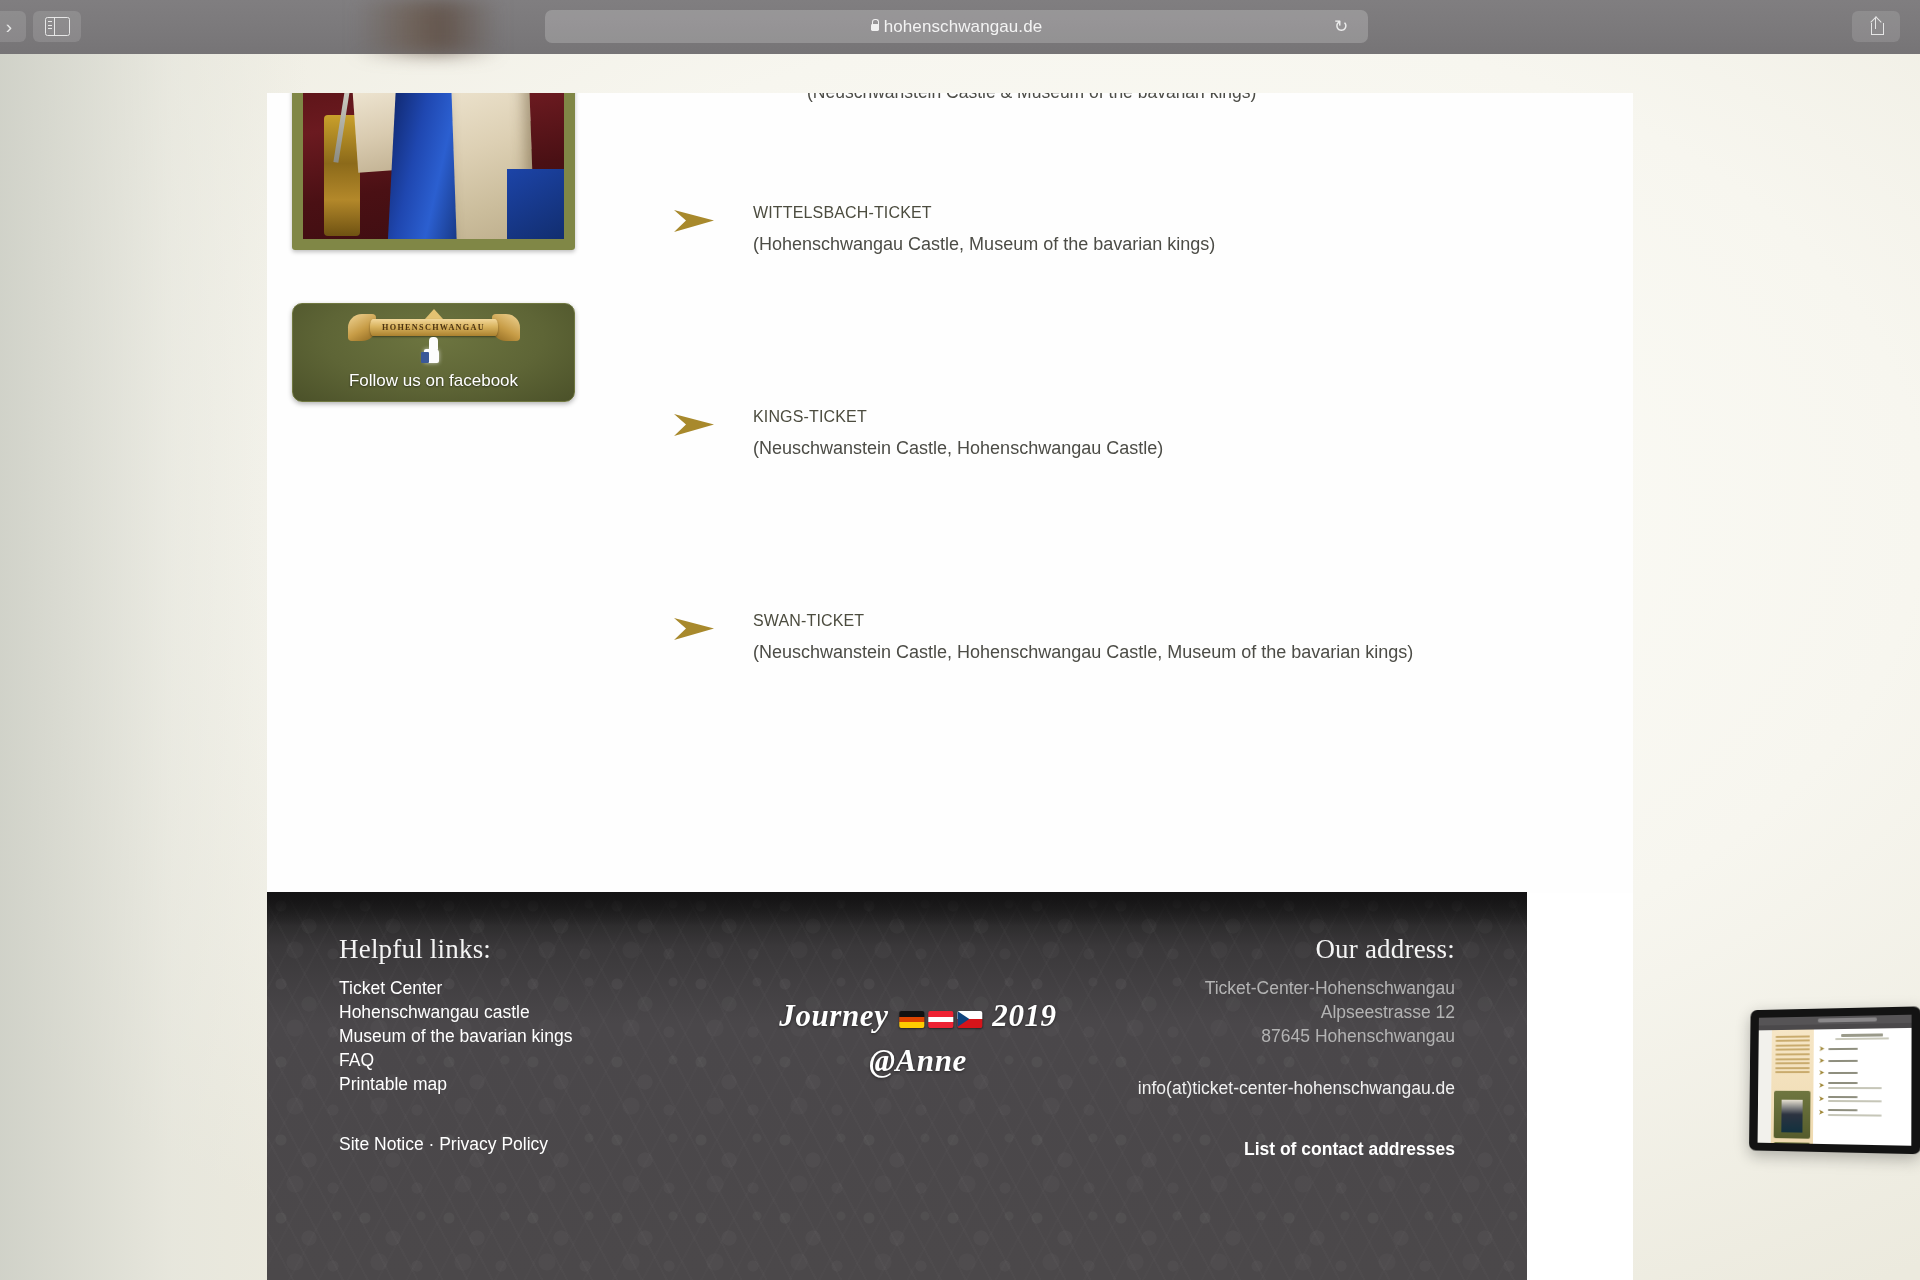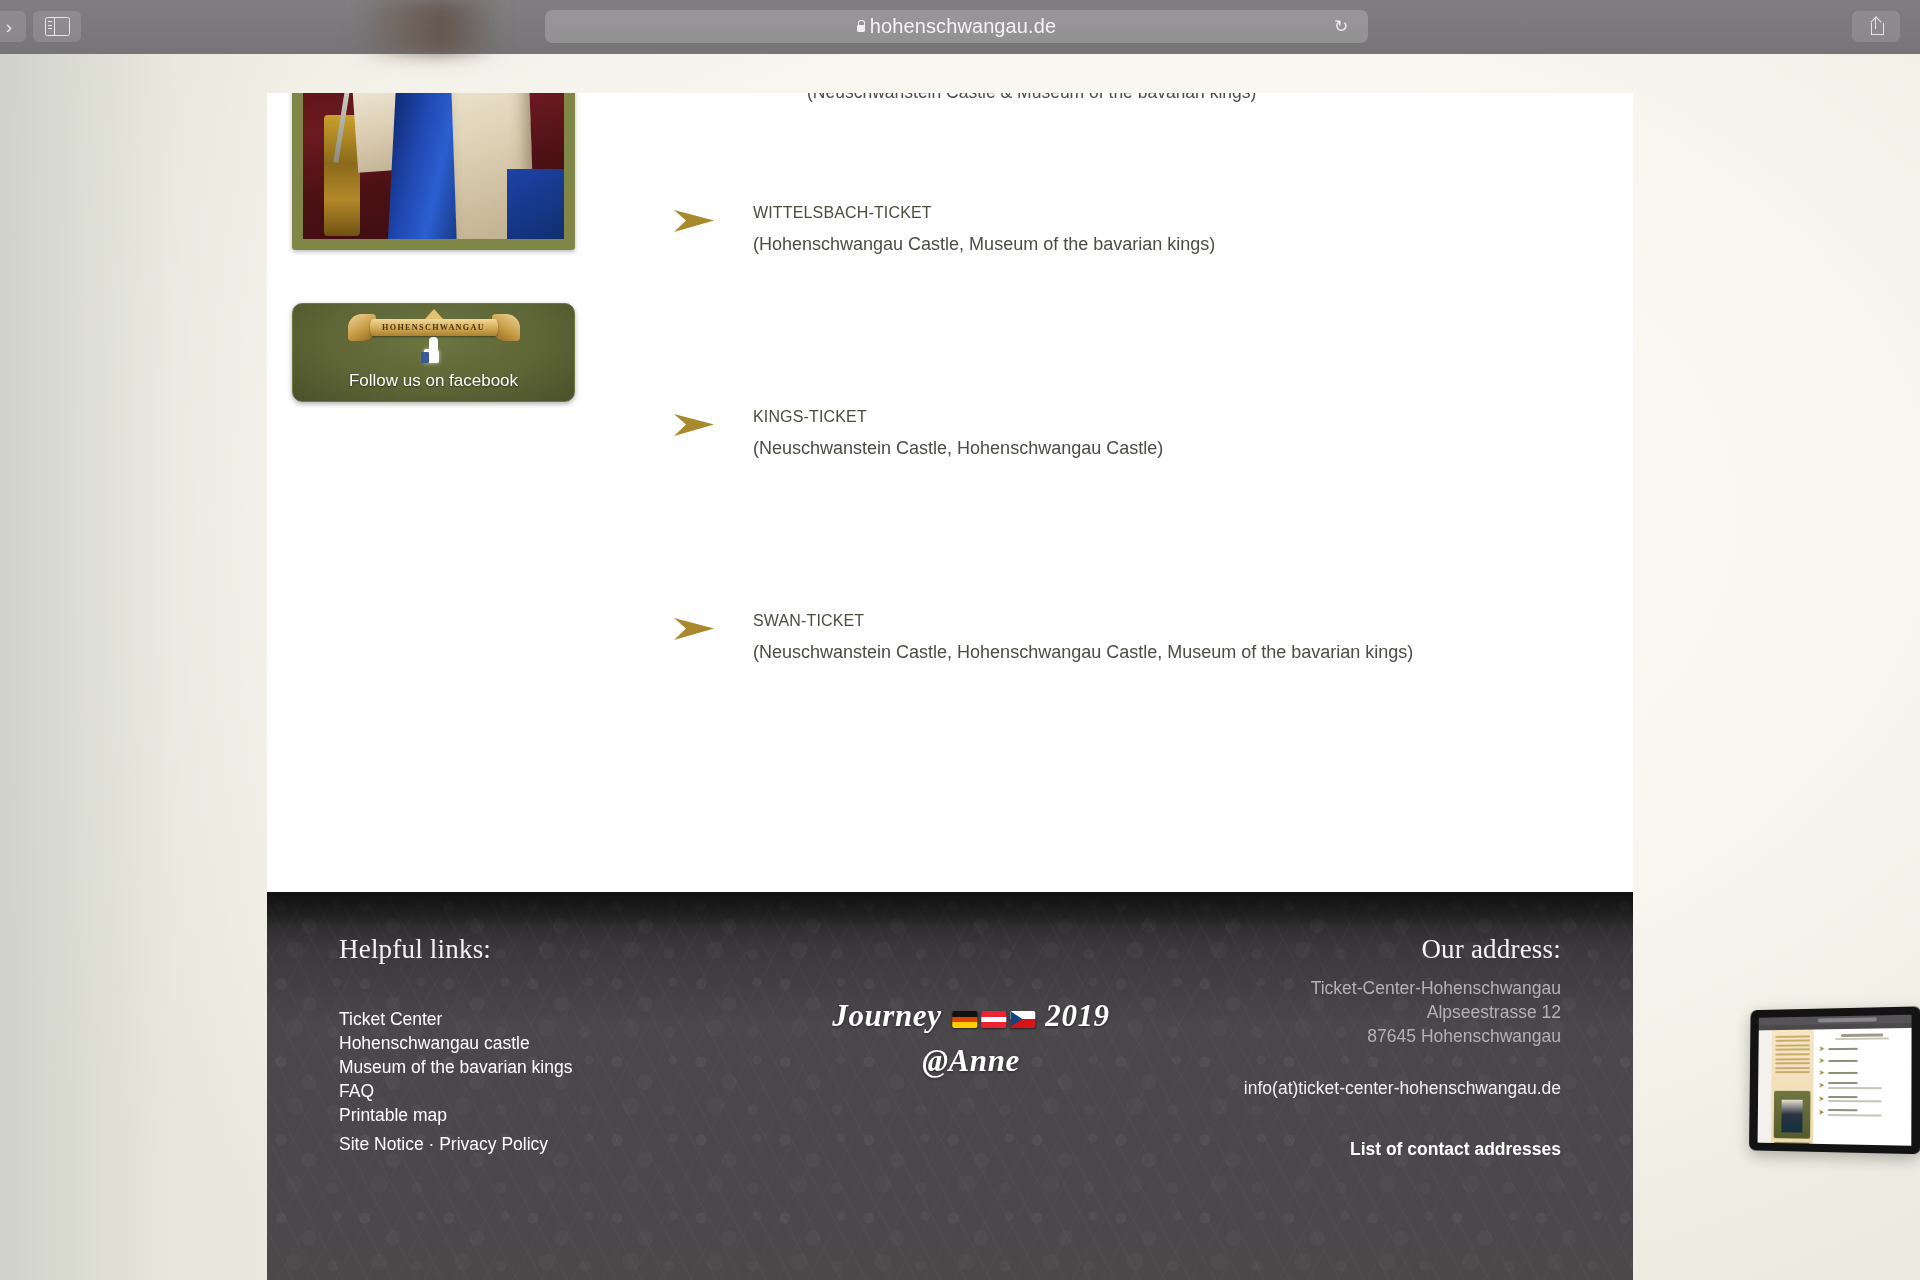--- a/index.html
+++ b/index.html
@@ -51,21 +51,21 @@
   .sb-glyph i:nth-child(1){top:3px}
   .sb-glyph i:nth-child(2){top:6.5px}
   .sb-glyph i:nth-child(3){top:10px}
 
   #url-bar{
     position:absolute;left:545px;top:10px;width:823px;height:33px;
     border-radius:7px;background:rgba(255,255,255,.20);
     display:flex;align-items:center;justify-content:center;
   }
   #url-bar .urltext{
-    color:#f3f3f3;font-size:20px;letter-spacing:.1px;
+    color:#f3f3f3;font-size:17px;letter-spacing:.1px;
   }
   .lock{
     display:inline-block;width:8px;height:7px;background:#f0f0f0;
     border-radius:1.4px;position:relative;margin-right:5px;vertical-align:1px;
   }
   .lock:before{
     content:"";position:absolute;left:1.6px;top:-5px;width:4.8px;height:6px;
     border:1.5px solid #f0f0f0;border-bottom:none;border-radius:3px 3px 0 0;
   }
   #reload-btn{
@@ -221,21 +221,21 @@
     position:absolute;left:81px;top:0;
     font-size:16px;color:#4c4c3f;letter-spacing:.15px;white-space:nowrap;
   }
   .ticket .sub{
     position:absolute;left:81px;top:30px;
     font-size:18px;color:#4c4c46;white-space:nowrap;
   }
 
   
   #footer{
-    position:absolute;left:0;top:799px;width:1366px;height:388px;
+    position:absolute;left:0;top:799px;width:1260px;height:388px;
     background:
       linear-gradient(180deg,#1a1a1a 0%, #3a383a 14%, #4a474a 34%, #4b484a 100%);
     overflow:hidden;
     text-decoration:underline;
   }
   #footer .damask{
     position:absolute;inset:0;opacity:.14;
     background-image:
       radial-gradient(circle at 14px 14px, rgba(255,255,255,.30) 0 5px, transparent 6px),
       radial-gradient(circle at 42px 34px, rgba(255,255,255,.22) 0 7px, transparent 8px),
@@ -257,21 +257,21 @@
 
   .f-head{
     position:absolute;font-family:"Liberation Serif", serif;
     font-size:27px;color:#f4f4f4;letter-spacing:.2px;
   }
   #helpful-links-heading{ left:72px;top:42px; }
   #our-address-heading{ right:72px;top:42px; }
 
   .f-link{
     position:absolute;left:72px;
-    font-size:17.5px;color:#ffffff;white-space:nowrap;margin-top:31px;
+    font-size:17.5px;color:#ffffff;white-space:nowrap;
   }
   .f-legal{
     position:absolute;left:72px;top:425px;
     font-size:17.5px;color:#ffffff;white-space:nowrap;
   }
 
   .addr-line{
     position:absolute;right:72px;
     font-size:17.5px;color:#b3b3b3;white-space:nowrap;text-align:right;
   }

